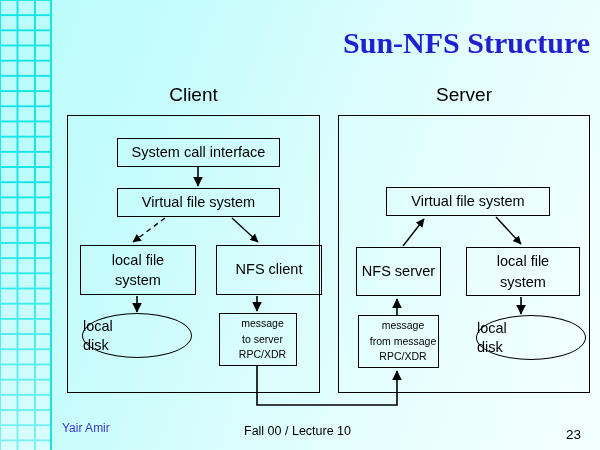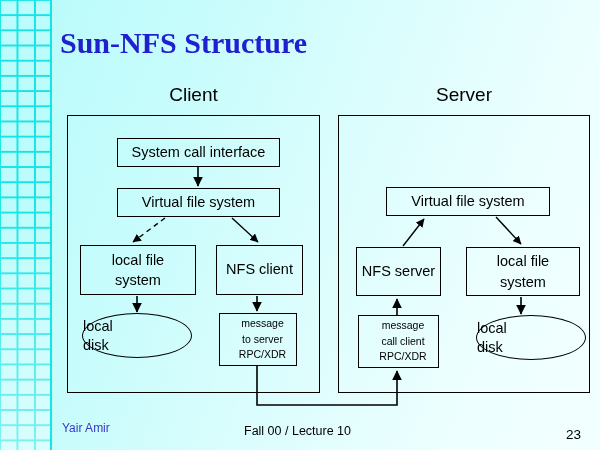--- a/index.html
+++ b/index.html
@@ -47,21 +47,21 @@
     width: 2px; height: 450px;
     background: #14e6e6;
   }
 
   
   #page-title {
     position: absolute;
     left: 60px;
     top: 26px;
     width: 530px;
-    text-align: left;
+    text-align: right;
     color: #2020d0;
     font-family: "Liberation Serif", "DejaVu Serif", serif;
     font-weight: bold;
     font-size: 30px;
     letter-spacing: 0px;
     white-space: nowrap;
   }
 
   
   .section-caption {
@@ -197,21 +197,21 @@
 
   <div class="node-box" style="left:117px; top:188px; width:163px; height:29px;">
     <span>Virtual file system</span>
   </div>
 
   <div class="node-box two-line" style="left:80px; top:245px; width:116px; height:50px; flex-direction:column;">
     <span>local file</span>
     <span>system</span>
   </div>
 
-  <div class="node-box" style="left:216px; top:245px; width:87px; height:50px;justify-content:center;">
+  <div class="node-box" style="left:216px; top:245px; width:106px; height:50px;justify-content:center;">
     <span>NFS client</span>
   </div>
 
   <div class="disk-ellipse" style="left:82px; top:313px; width:110px; height:45px; flex-direction:column;">
     <span>local</span>
     <span>disk</span>
   </div>
 
   <div class="msg-box" style="left:219px; top:313px; width:78px; height:53px;">
     <span>message</span>
@@ -227,21 +227,21 @@
     <span>NFS server</span>
   </div>
 
   <div class="node-box two-line" style="left:466px; top:247px; width:114px; height:49px; flex-direction:column;">
     <span>local file</span>
     <span>system</span>
   </div>
 
   <div class="msg-box" style="left:358px; top:315px; width:81px; height:53px;">
     <span>message</span>
-    <span>call client</span>
+    <span>from message</span>
     <span>RPC/XDR</span>
   </div>
 
   <div class="disk-ellipse" style="left:476px; top:315px; width:110px; height:45px; flex-direction:column;">
     <span>local</span>
     <span>disk</span>
   </div>
 
   <svg id="connectors" viewBox="0 0 600 450" width="600" height="450" xmlns="http://www.w3.org/2000/svg">
     <defs>

